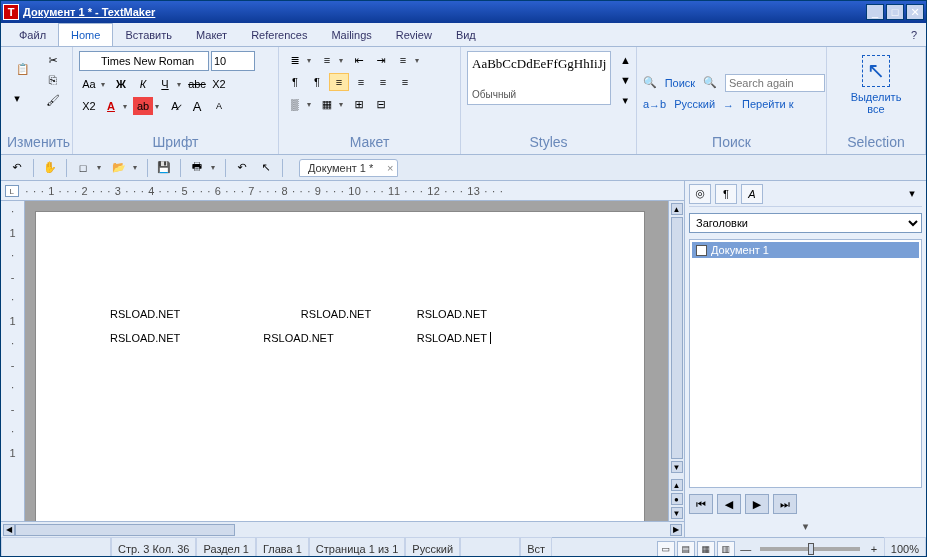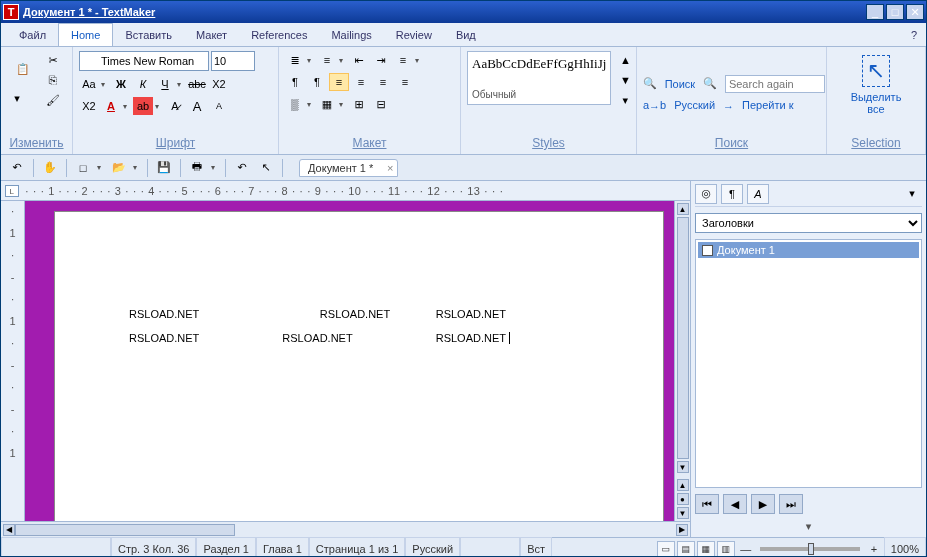--- a/index.html
+++ b/index.html
@@ -9,21 +9,21 @@
 .titlebar .title { flex: 1; font-weight: bold; text-decoration: underline; }
 .titlebar .winbtns { display: flex; gap: 2px; }
 .titlebar .winbtn { width: 18px; height: 16px; background: #c7d4ee; border: 1px solid #003c74; display: flex; align-items: center; justify-content: center; cursor: pointer; }
 .menubar { height: 24px; background: #e8eff9; display: flex; align-items: stretch; border-bottom: 1px solid #a4b9d7; padding-left: 6px; }
 .menubar .tab { padding: 0 12px; display: flex; align-items: center; color: #336; cursor: pointer; }
 .menubar .tab.active { background: #fff; border: 1px solid #a4b9d7; border-bottom: none; color: #155cc4; }
 .menubar .help { margin-left: auto; width: 24px; display: flex; align-items: center; justify-content: center; color: #336; }
 .ribbon { height: 108px; background: #e8eff9; display: flex; border-bottom: 1px solid #a4b9d7; }
 .group { border-right: 1px solid #c5d2e8; padding: 4px 6px 2px 6px; display: flex; flex-direction: column; }
 .group-body { flex: 1; display: flex; gap: 4px; }
-.group-label { text-align: center; color: #6a89ba; font-size: 12px; padding: 2px 0; text-decoration: underline; }
+.group-label { text-align: center; color: #6a89ba; font-size: 14px; padding: 2px 0; }
 .btn { border: 1px solid transparent; background: transparent; padding: 2px; display: inline-flex; align-items: center; justify-content: center; cursor: pointer; }
 .bigbtn { width: 32px; height: 36px; }
 .smbtn { width: 20px; height: 18px; }
 .dd { width: 8px; font-size: 8px; color: #555; }
 select, .combo { height: 20px; border: 1px solid #7a9ac0; background: #fff; font-size: 11px; padding: 0 2px; }
 .row { display: flex; align-items: center; gap: 2px; }
 .col { display: flex; flex-direction: column; gap: 2px; }
 .styles-box { width: 146px; height: 54px; border: 1px solid #a4b9d7; background: #fff; padding: 4px; display: flex; flex-direction: column; justify-content: space-between; }
 .styles-sample { font-family: 'Times New Roman', serif; font-size: 13px; white-space: nowrap; overflow: hidden; }
 .styles-name { color: #555; font-size: 10px; }
@@ -34,21 +34,21 @@
 .toolbar2 .sep { width: 1px; height: 18px; background: #a4b9d7; margin: 0 2px; }
 .doctab { flex: 1; display: flex; }
 .doctab-inner { margin-left: 10px; background: #fff; border: 1px solid #a4b9d7; border-radius: 3px 3px 0 0; padding: 2px 24px 2px 8px; position: relative; font-size: 11px; color: #333; }
 .doctab-inner .x { position: absolute; right: 4px; top: 2px; color: #888; cursor: pointer; }
 .workarea { display: flex; height: 356px; }
 .editor { flex: 1; display: flex; flex-direction: column; background: #e8eff9; position: relative; }
 .hruler { height: 20px; background: #e8eff9; border-bottom: 1px solid #a4b9d7; display: flex; align-items: center; padding-left: 24px; color: #555; font-size: 9px; overflow: hidden; white-space: nowrap; letter-spacing: 0.5px; }
 .hruler .corner { position: absolute; left: 4px; top: 4px; width: 14px; height: 12px; border: 1px solid #7a9ac0; background: #fff; font-size: 8px; display: flex; align-items: center; justify-content: center; }
 .editbody { flex: 1; display: flex; overflow: hidden; }
 .vruler { width: 24px; background: #e8eff9; border-right: 1px solid #a4b9d7; display: flex; flex-direction: column; align-items: center; font-size: 9px; color: #555; padding-top: 4px; gap: 10px; }
-.page-wrap { flex: 1; background: #a21caf; overflow: auto; position: relative; padding-left: 19px; }
+.page-wrap { flex: 1; background: #a3a3a3; overflow: auto; position: relative; }
 .page { margin: 10px; background: #fff; border: 1px solid #888; width: 610px; height: 800px; padding: 90px 70px; font-family: 'Times New Roman', serif; font-size: 14px; color: #000; }
 .page table { width: 100%; border-collapse: collapse; }
 .page td { padding: 6px 4px; }
 .vscroll { width: 16px; background: #e3ebf6; border-left: 1px solid #a4b9d7; display: flex; flex-direction: column; align-items: center; padding: 2px 0; gap: 2px; }
 .vscroll .arr, .vscroll .dot { width: 12px; height: 12px; background: #d0dbec; border: 1px solid #93a9c8; font-size: 8px; display: flex; align-items: center; justify-content: center; }
 .vscroll .thumb { flex: 1; width: 12px; background: #d0dbec; border: 1px solid #93a9c8; }
 .hscroll { height: 16px; background: #e3ebf6; border-top: 1px solid #a4b9d7; display: flex; align-items: center; padding: 0 2px; }
 .hscroll .arr { width: 12px; height: 12px; background: #d0dbec; border: 1px solid #93a9c8; font-size: 8px; display: flex; align-items: center; justify-content: center; }
 .hscroll .track { flex: 1; height: 12px; background: #e3ebf6; position: relative; }
 .hscroll .thumb { position: absolute; left: 0; width: 220px; height: 12px; background: #d0dbec; border: 1px solid #93a9c8; }

